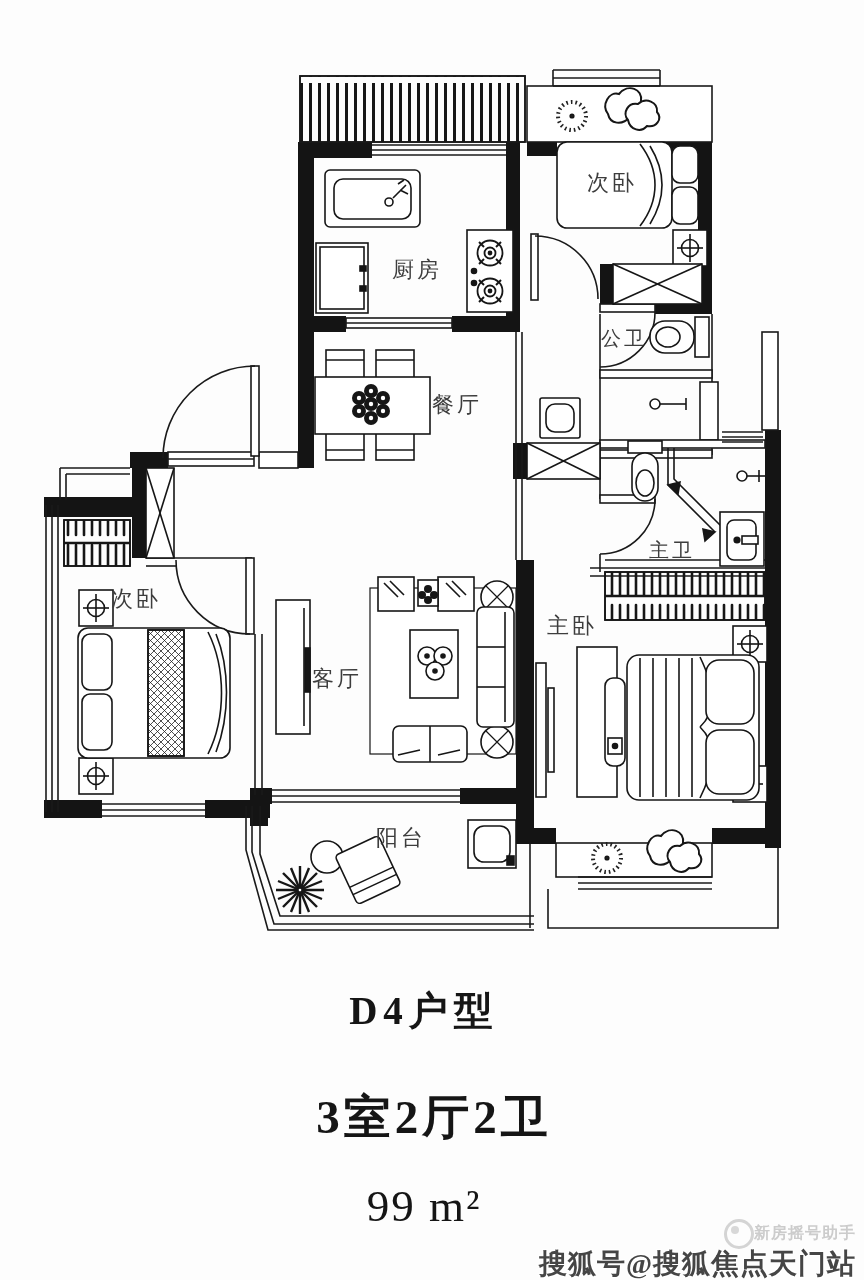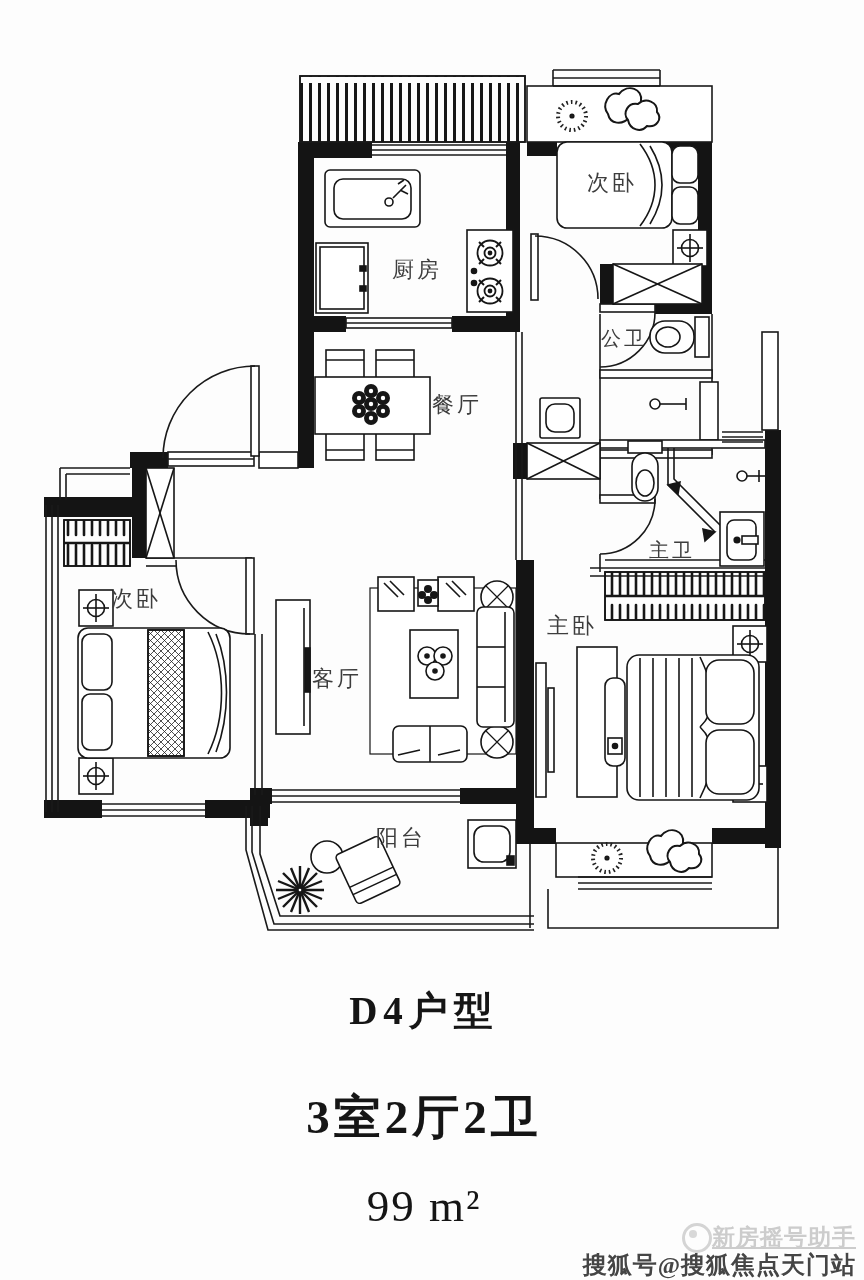--- a/index.html
+++ b/index.html
@@ -2,30 +2,30 @@
 <html><head>
 <meta charset="utf-8">
 <style>
   html,body{margin:0;padding:0;background:#ffffff;}
   #stage{position:relative;width:864px;height:1280px;background:#fdfdfd;overflow:hidden;
          font-family:"Liberation Serif","DejaVu Serif",serif;}
   #plan{position:absolute;left:0;top:0;}
   .title-line{position:absolute;left:424px;transform:translateX(-50%);
               color:#151515;white-space:nowrap;font-family:"Liberation Serif","DejaVu Serif",serif;}
   #t-unit{top:984px;font-size:39px;letter-spacing:6px;font-weight:600;}
-  #t-rooms{top:1086px;font-size:47px;letter-spacing:4px;font-weight:600;}
+  #t-rooms{top:1086px;font-size:47px;letter-spacing:4px;font-weight:600;margin-left:10px;}
   #t-area{top:1180px;font-size:45px;letter-spacing:2px;font-weight:500;}
   #watermark{position:absolute;right:8px;bottom:2px;text-align:right;line-height:1.05;}
-  #wm1{color:#cccccc;font-size:23px;font-weight:700;letter-spacing:1px;
-       display:flex;align-items:center;justify-content:flex-end;text-decoration:underline;}
+  #wm1{color:#cccccc;font-size:16px;font-weight:700;letter-spacing:1px;
+       display:flex;align-items:center;justify-content:flex-end;}
   #wm1 .logo{width:24px;height:24px;border:3px solid #d4d4d4;border-radius:50%;
              display:inline-block;position:relative;}
   #wm1 .logo::after{content:"";position:absolute;left:4px;top:4px;width:8px;height:8px;
              border-radius:50%;background:#d8d8d8;}
-  #wm2{color:#454545;font-size:24px;font-weight:700;letter-spacing:1px;
+  #wm2{color:#454545;font-size:28px;font-weight:700;letter-spacing:1px;
        text-shadow:1px 1px 0 #ffffff,-1px -1px 0 #ffffff,1px -1px 0 #fff,-1px 1px 0 #fff;}
   svg text{font-family:"Liberation Serif","DejaVu Serif",serif;fill:#3d3d3d;}
 </style>
 </head>
 <body>
 
 <div id="stage">
 
 <svg id="plan" width="864" height="960" viewBox="0 0 864 960">
   <defs>

